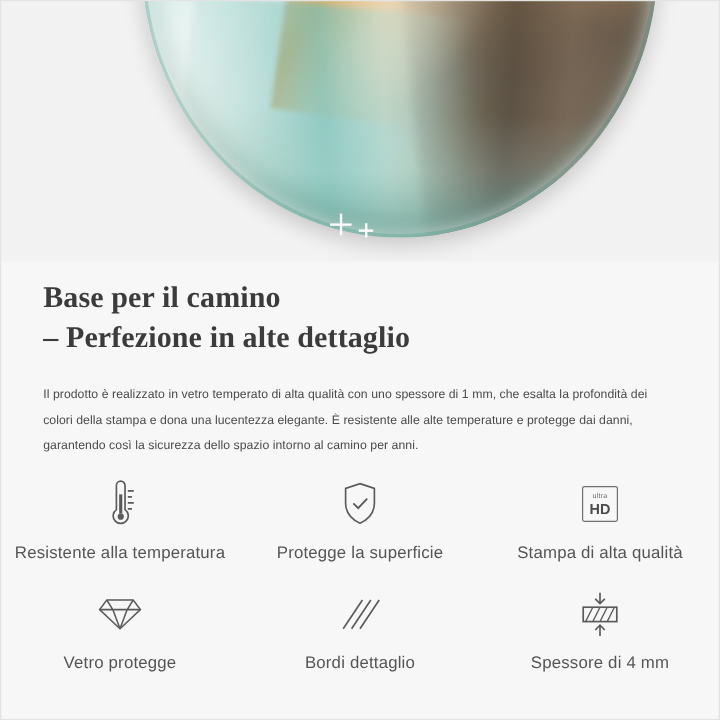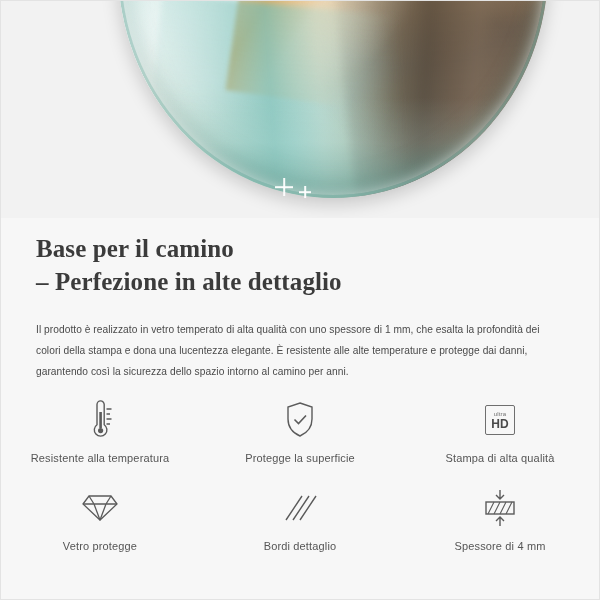--- a/index.html
+++ b/index.html
@@ -174,21 +174,21 @@
   }
   .feature .glyph {
     height: 48px;
     display: flex;
     align-items: center;
     justify-content: center;
     color: #5b5b5b;
   }
   .feature .cap {
     margin-top: 8px;
-    font-size: 11px;
+    font-size: 14px;
     color: #555555;
     text-align: center;
     letter-spacing: 0.15px;
   }
   .ultrahd {
     width: 30px;
     height: 30px;
     border: 1.4px solid #6f6f6f;
     border-radius: 2px;
     display: flex;

